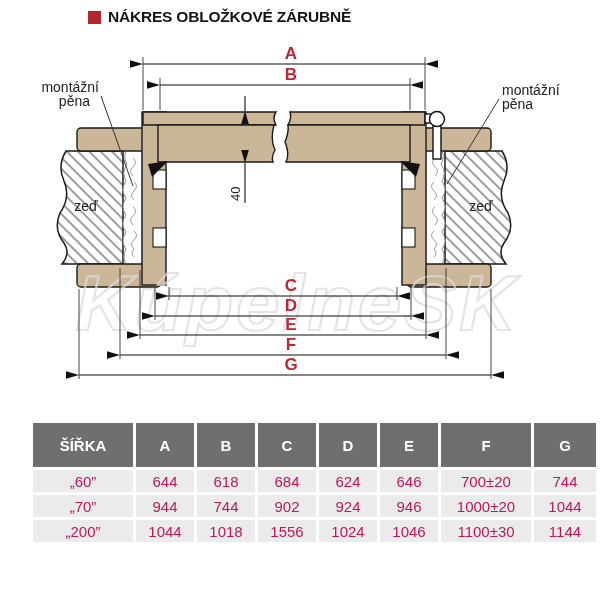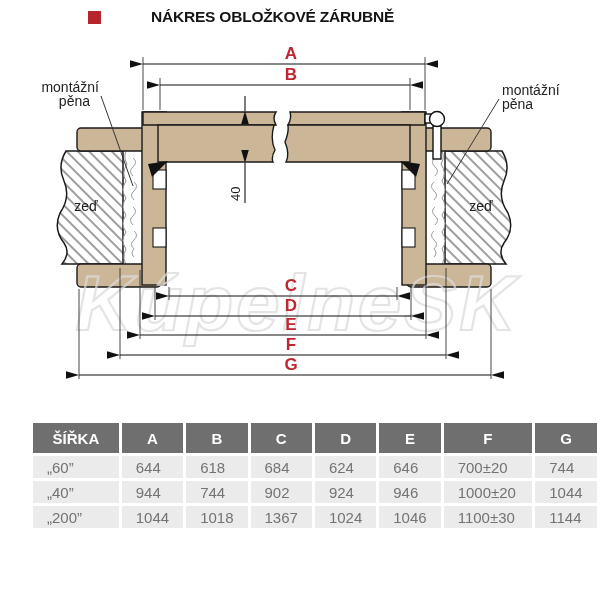--- a/index.html
+++ b/index.html
@@ -2,21 +2,21 @@
 <html><head>
 <meta charset="utf-8">
 <style>
   html,body{margin:0;padding:0;}
   body{
     width:600px;height:600px;position:relative;background:#fff;overflow:hidden;
     font-family:"Liberation Sans",sans-serif;
   }
   .title-row{position:absolute;left:88px;top:8px;display:flex;align-items:center;gap:7px;}
   .title-bullet{width:13px;height:13px;background:#b5262c;flex:0 0 auto;}
-  .page-title{font-size:15.5px;font-weight:bold;color:#141414;letter-spacing:-0.2px;white-space:nowrap;margin-left:43px;}
+  .page-title{font-size:15.5px;font-weight:bold;color:#141414;letter-spacing:-0.2px;white-space:nowrap;}
   svg.diagram{position:absolute;left:0;top:0;}
 
   .wood{fill:#ccb698;stroke:#1a1a1a;stroke-width:1.4;}
   .wall{fill:url(#hatch);stroke:#1a1a1a;stroke-width:1.5;}
   .foam{fill:#ffffff;stroke:#8f8f8f;stroke-width:1;}
   .sq{fill:none;stroke:#9d9d9d;stroke-width:1;}
   .notch{fill:#ffffff;stroke:#1a1a1a;stroke-width:1.1;}
   .hw{fill:#ffffff;stroke:#111;stroke-width:1.4;}
   .gasket{fill:#111;stroke:none;}
   .dim{stroke:#111;stroke-width:1.1;fill:none;}
@@ -24,25 +24,25 @@
   .leader{stroke:#333;stroke-width:1;fill:none;}
   .dimletter{fill:#bf2730;font-weight:bold;font-size:17px;text-anchor:middle;}
   .thick-label{fill:#1a1a1a;font-size:13px;}
   .lbl{fill:#222;font-size:14px;}
   .wm{fill:none;stroke:#dcdcdc;stroke-width:2.2;font-size:78px;font-weight:bold;
       font-style:italic;letter-spacing:3px;opacity:.75;text-anchor:middle;}
 
   .dim-table{position:absolute;left:30px;top:420px;border-collapse:separate;border-spacing:3px;}
   .dim-table th{
     background:#6f6f6f;color:#fff;font-size:15px;font-weight:bold;
-    height:30px;text-align:center;padding:0 2px;
+    height:44px;text-align:center;padding:0 2px;
   }
   .dim-table td{
-    background:#ebebeb;color:#737373;font-size:15px;height:22px;
-    padding:0 14px;white-space:nowrap;
+    background:#ebebeb;color:#be185d;font-size:15px;height:22px;
+    text-align:center;padding:0 2px;white-space:nowrap;
   }
   .c-sirka{width:96px;} .c-n{width:54px;} .c-f{width:86px;} .c-g{width:58px;}
 </style>
 </head>
 <body>
 
 <div class="title-row">
   <div class="title-bullet"></div>
   <div class="page-title">NÁKRES OBLOŽKOVÉ ZÁRUBNĚ</div>
 </div>
@@ -172,33 +172,33 @@
       <td>„60”</td>
       <td>644</td>
       <td>618</td>
       <td>684</td>
       <td>624</td>
       <td>646</td>
       <td>700±20</td>
       <td>744</td>
     </tr>
     <tr>
-      <td>„40”</td>
+      <td>„70”</td>
       <td>944</td>
       <td>744</td>
       <td>902</td>
       <td>924</td>
       <td>946</td>
       <td>1000±20</td>
       <td>1044</td>
     </tr>
     <tr>
       <td>„200”</td>
       <td>1044</td>
       <td>1018</td>
-      <td>1367</td>
+      <td>1556</td>
       <td>1024</td>
       <td>1046</td>
       <td>1100±30</td>
       <td>1144</td>
     </tr>
   </tbody>
 </table>
 
 </body></html>

